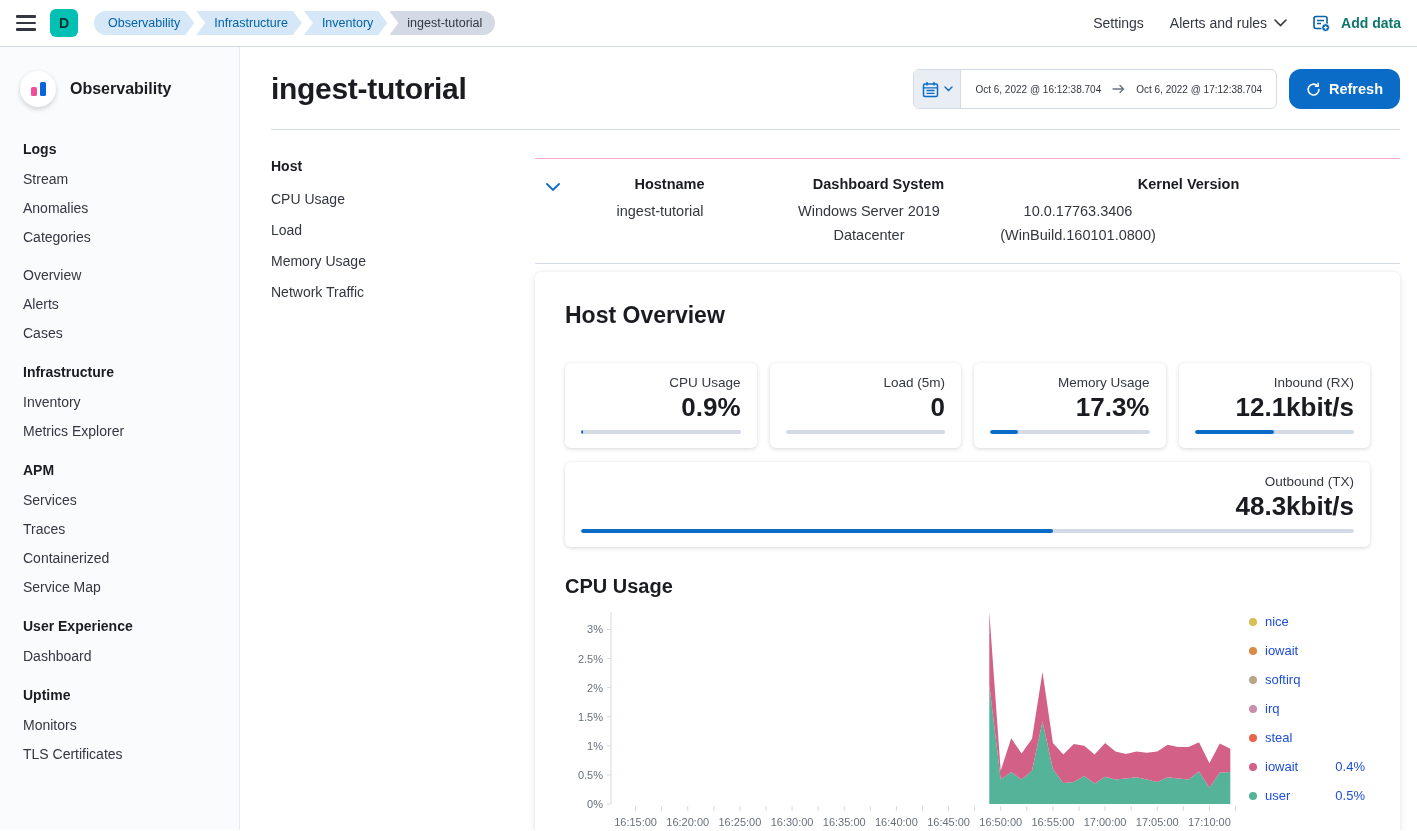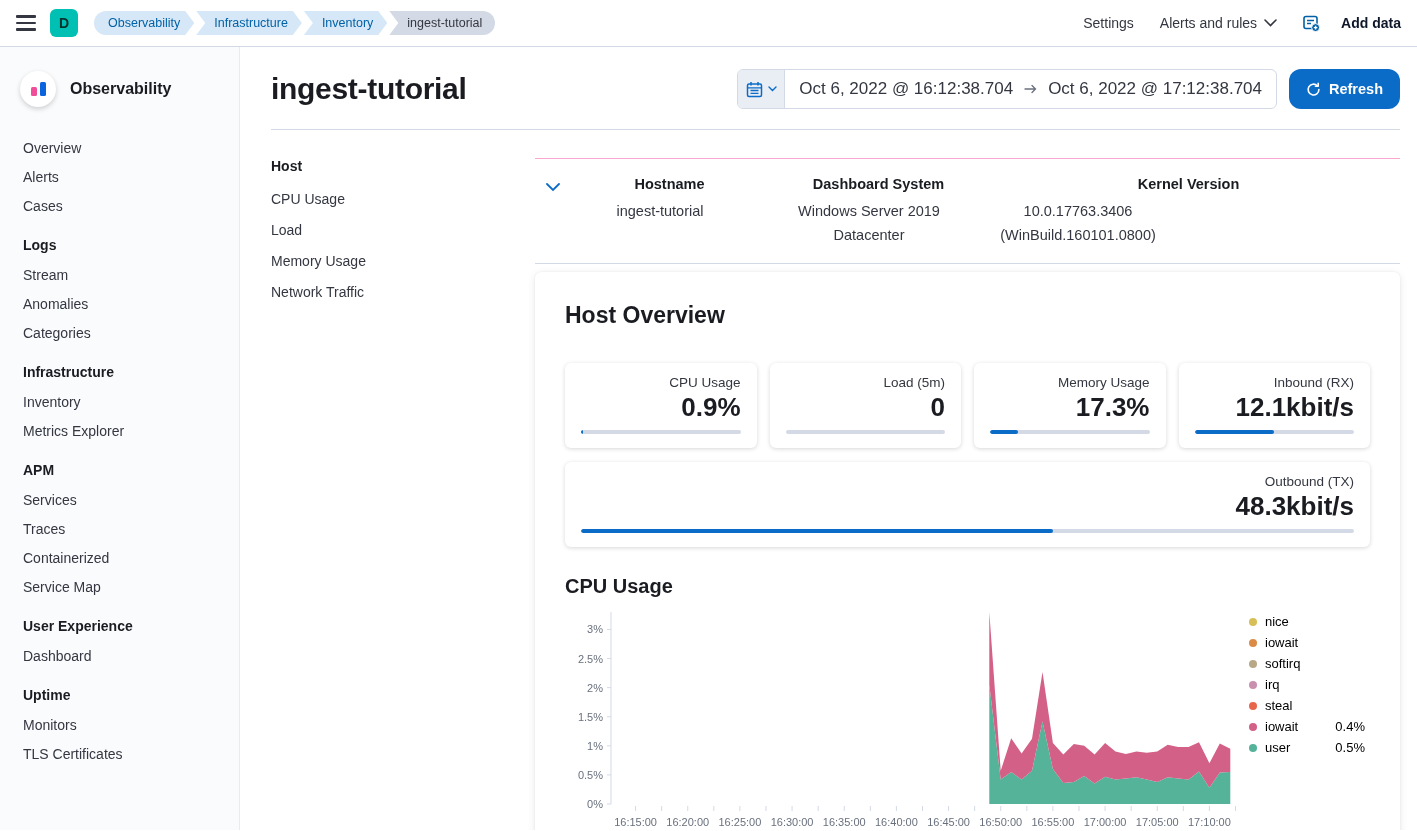--- a/index.html
+++ b/index.html
@@ -18,42 +18,42 @@
   .crumb { background: #d6e8f8; color: #0061a6; font-weight: 500; font-size: 12.5px; line-height: 24px;
     padding: 0 14px 0 18px; cursor: pointer;
     clip-path: polygon(0 0, calc(100% - 9px) 0, 100% 50%, calc(100% - 9px) 100%, 0 100%, 9px 50%); }
   .crumb.first { border-radius: 12px 0 0 12px; padding-left: 14px;
     clip-path: polygon(0 0, calc(100% - 9px) 0, 100% 50%, calc(100% - 9px) 100%, 0 100%); }
   .crumb.last { background: #d3dae6; color: #343741; font-weight: 500; border-radius: 0 12px 12px 0; padding-right: 13px; cursor: default;
     clip-path: polygon(0 0, 100% 0, 100% 100%, 0 100%, 9px 50%); }
   .topbar-right { margin-left: auto; display: flex; align-items: center; gap: 26px; }
   .tb-link { color: #343741; cursor: pointer; }
   .tb-menu { display: flex; align-items: center; gap: 7px; cursor: pointer; }
-  .add-data { display: flex; align-items: center; gap: 21px; color: #0f172a; font-weight: 600; cursor: pointer; }
+  .add-data { display: flex; align-items: center; gap: 11px; color: #0f766e; font-weight: 600; cursor: pointer; }
   
   .layout { display: flex; height: 783px; }
   .sidebar { width: 240px; flex: none; background: #fafbfd; border-right: 1px solid #e8ecf2; padding-top: 22px; }
   .sb-head { display: flex; align-items: center; gap: 14px; padding: 2px 16px 0 20px; }
   .sb-logo { width: 36px; height: 36px; border-radius: 50%; background: #fff;
     box-shadow: 0 2px 5px rgba(0,0,0,.18); display: flex; align-items: flex-end; justify-content: center; gap: 3px; padding-bottom: 11px; }
   .sb-logo .bar-pink { width: 6px; height: 9px; background: #f04e98; border-radius: 1.5px; }
   .sb-logo .bar-blue { width: 6px; height: 14px; background: #0b64dd; border-radius: 1.5px; }
   .sb-title { font-size: 16px; font-weight: 700; color: #1a1c21; }
   .sb-nav { padding: 34px 8px 0 23px; }
   .sb-group { margin-bottom: 23px; }
   .sb-heading { font-weight: 700; color: #1a1c21; margin-bottom: 15px; }
   .sb-item { margin-bottom: 14px; color: #343741; cursor: pointer; line-height: 15px; }
   
   .main { flex: 1; padding: 0 17px 0 31px; overflow: hidden; }
   .page-head { display: flex; align-items: center; justify-content: space-between; padding: 22px 0 20px; }
   .page-title { font-size: 30px; font-weight: 700; color: #1a1c21; letter-spacing: -.3px; }
   .controls { display: flex; align-items: center; gap: 12px; }
   .datepicker { display: flex; align-items: stretch; height: 40px; border: 1px solid #d3dae6; border-radius: 6px; background: #fff; overflow: hidden; }
   .dp-cal { width: 47px; background: #e9edf4; border-right: 1px solid #d3dae6; display: flex; align-items: center; justify-content: center; gap: 5px; cursor: pointer; }
-  .dp-dates { display: flex; align-items: center; gap: 11px; padding: 0 14px; font-size: 17px; color: #343741; }
+  .dp-dates { display: flex; align-items: center; gap: 11px; padding: 0 14px; font-size: 10px; color: #343741; }
   .dp-date { cursor: pointer; }
   .refresh-btn { height: 40px; padding: 0 17px; border: none; border-radius: 12px; background: #0b6cc8; color: #fff;
     font-family: inherit; font-size: 14.5px; font-weight: 600; display: flex; align-items: center; gap: 8px; cursor: pointer; }
   .page-rule { border: none; border-top: 1px solid #d3dae6; }
   .content { display: flex; padding-top: 28px; }
   .subnav { width: 264px; flex: none; }
   .subnav-heading { font-weight: 700; color: #1a1c21; margin-bottom: 17px; }
   .subnav-item { margin-bottom: 15px; color: #343741; cursor: pointer; }
   .right-col { flex: 1; min-width: 0; }
   
@@ -71,21 +71,21 @@
   .tile { background: #fff; border-radius: 6px; box-shadow: 0 1px 4px rgba(0,0,0,.16); padding: 12px 16px 14px; }
   .tile.wide { margin-top: 14px; }
   .tile-label { text-align: right; font-size: 13.5px; color: #343741; }
   .tile-value { text-align: right; font-size: 26px; line-height: 30px; font-weight: 700; color: #1a1c21; margin: 2px 0 8px; }
   .tile-bar { height: 4px; background: #d3dae6; border-radius: 2px; overflow: hidden; }
   .tile-fill { height: 100%; border-radius: 2px; }
   
   .chart-section { margin-top: 28px; }
   .chart-title { font-size: 20px; font-weight: 700; color: #1a1c21; margin-bottom: 8px; }
   .chart-wrap { display: flex; align-items: flex-start; }
-  .legend { width: 130px; flex: none; padding: 8px 0 0 10px; display: flex; flex-direction: column; gap: 6px; font-size: 13px; color: #000000; }
+  .legend { width: 130px; flex: none; padding: 8px 0 0 10px; display: flex; flex-direction: column; gap: 14px; font-size: 13px; color: #1d4ed8; }
   .lg-row { display: flex; align-items: center; gap: 8px; cursor: pointer; }
   .lg-dot { width: 8px; height: 8px; border-radius: 50%; flex: none; }
   .lg-val { margin-left: auto; padding-right: 4px; }
   svg text { font-family: "Liberation Sans", sans-serif; }
 </style>
 </head>
 <body>
 
 <div class="topbar">
   <div class="hamburger">
@@ -126,29 +126,29 @@
   <div class="sidebar">
     <div class="sb-head">
       <div class="sb-logo">
         <div class="bar-pink"></div>
           <div class="bar-blue"></div>
       </div>
       <div class="sb-title">Observability</div>
     </div>
     <div class="sb-nav">
         <div class="sb-group">
-          <div class="sb-item">Overview</div>
-          <div class="sb-item">Alerts</div>
-          <div class="sb-item">Cases</div>
-        </div>
-        <div class="sb-group">
           <div class="sb-heading">Logs</div>
           <div class="sb-item">Stream</div>
           <div class="sb-item">Anomalies</div>
           <div class="sb-item">Categories</div>
+        </div>
+        <div class="sb-group">
+          <div class="sb-item">Overview</div>
+          <div class="sb-item">Alerts</div>
+          <div class="sb-item">Cases</div>
         </div>
         <div class="sb-group">
           <div class="sb-heading">Infrastructure</div>
           <div class="sb-item">Inventory</div>
           <div class="sb-item">Metrics Explorer</div>
         </div>
         <div class="sb-group">
           <div class="sb-heading">APM</div>
           <div class="sb-item">Services</div>
           <div class="sb-item">Traces</div>

